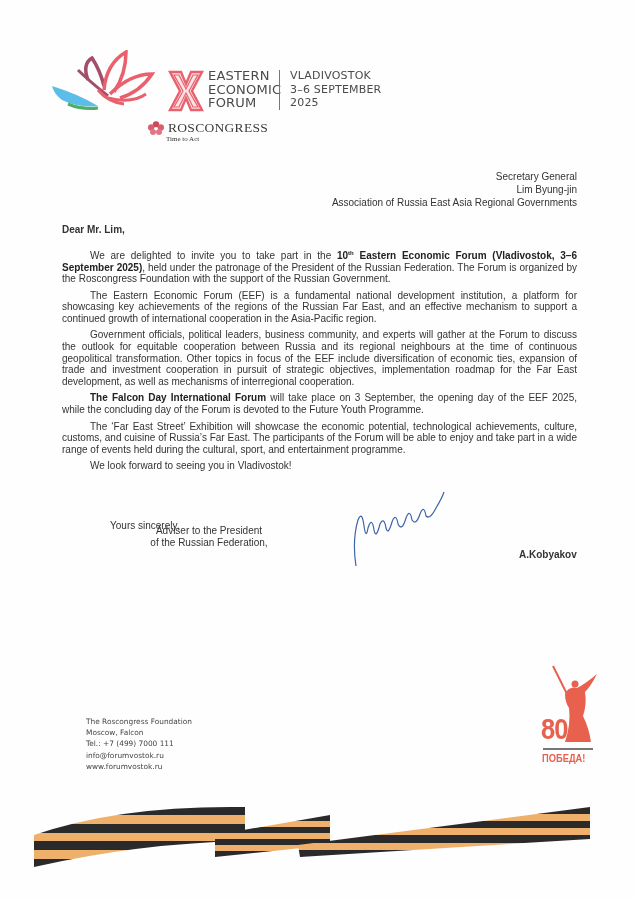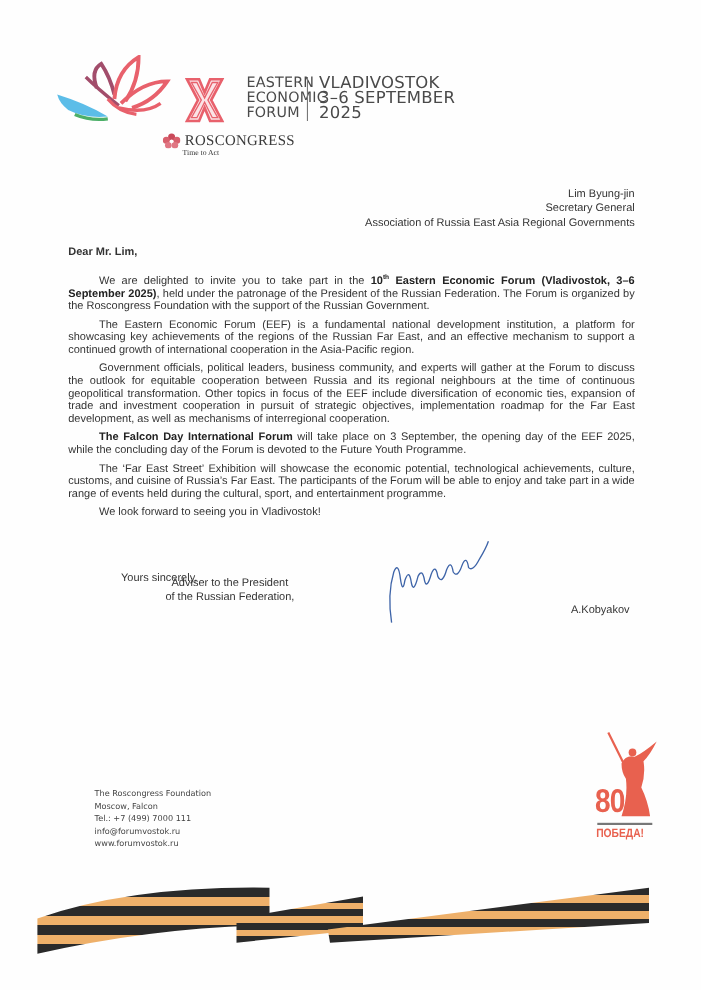--- a/index.html
+++ b/index.html
@@ -1,38 +1,38 @@
 <!DOCTYPE html>
 <html><head>
 <meta charset="utf-8">
 <style>
   html, body { margin:0; padding:0; background:#fefefe; }
   body { width:637px; height:900px; position:relative; overflow:hidden; font-family:"Liberation Sans", sans-serif; color:#2b2b2b; }
   .abs { position:absolute; }
   
   .logo-flower { left:48px; top:50px; width:110px; height:62px; }
   .logo-x { left:168px; top:70px; width:36px; height:42px; }
-  .eef-name { left:208px; top:69px; font-size:13px; line-height:13.5px; color:#4a4a4a; letter-spacing:0.2px; font-family:"DejaVu Sans", sans-serif; font-weight:500;margin-left:16px; }
+  .eef-name { left:208px; top:69px; font-size:13px; line-height:13.5px; color:#4a4a4a; letter-spacing:0.2px; font-family:"DejaVu Sans", sans-serif; font-weight:500; }
   .divider-v { left:279px; top:70px; width:1px; height:40px; background:#777; }
-  .eef-date { left:290px; top:69px; font-size:15px; line-height:13.5px; color:#4a4a4a; letter-spacing:0.2px; font-family:"DejaVu Sans", sans-serif; }
+  .eef-date { left:290px; top:69px; font-size:11px; line-height:13.5px; color:#4a4a4a; letter-spacing:0.2px; font-family:"DejaVu Sans", sans-serif; }
   .rosc { left:148px; top:120px; display:flex; align-items:center; gap:4px; }
   .rosc-name { font-family:"Liberation Serif", serif; font-size:13.5px; color:#3b3b3b; letter-spacing:0.3px; }
   .rosc-tag { left:166px; top:135px; font-family:"Liberation Serif", serif; font-size:7px; color:#333; }
   
   .addressee { right:60px; top:170px; text-align:right; font-size:10px; line-height:13px; color:#333; }
   
   .letter { left:62px; top:224px; width:515px; font-size:10px; line-height:11.6px; color:#333; }
   .salutation { font-weight:bold; margin-bottom:12px; }
   .para { text-indent:28px; text-align:justify; margin:0 0 5px 0; }
   .para b { color:#222; }
   
   .sincerely { left:110px; top:520px; font-size:10px; color:#333; }
   .sig-title { left:84px; top:525px; width:250px; text-align:center; font-size:10px; line-height:11.8px; color:#333; }
   .signature { left:350px; top:490px; width:110px; height:80px; }
-  .signer { left:519px; top:549px; font-size:10px; color:#333; }
+  .signer { left:519px; top:549px; font-size:10px; color:#333;font-weight:bold; }
   
   .footer { left:86px; top:716px; font-size:7.4px; line-height:11.2px; color:#444; font-family:"DejaVu Sans", sans-serif; }
   .pobeda { left:545px; top:664px; width:80px; height:112px; }
   .ribbon { left:30px; top:795px; width:585px; height:80px; }
 </style>
 </head>
 <body>
 
 <svg class="abs logo-flower" viewBox="0 0 110 62">
   <path d="M4 36 Q30 44 50 56 Q30 58 14 50 Q6 44 4 36Z" fill="#5cbde8"></path>
@@ -66,22 +66,22 @@
     <circle cx="12.8" cy="6.5" r="3.2" fill="#d8606d"></circle>
     <circle cx="5" cy="11" r="3" fill="#e07683"></circle>
     <circle cx="11" cy="11" r="3" fill="#e07683"></circle>
     <circle cx="8" cy="7.5" r="1.6" fill="#fff"></circle>
   </svg>
   <span class="rosc-name">ROSCONGRESS</span>
 </div>
 <div class="abs rosc-tag">Time to Act</div>
 
 <div class="abs addressee">
+  <div>Secretary General</div>
   <div>Lim Byung-jin</div>
-  <div>Secretary General</div>
   <div>Association of Russia East Asia Regional Governments</div>
 </div>
 
 <div class="abs letter">
   <div class="salutation">Dear Mr. Lim,</div>
   <p class="para"><span>We are delighted to invite you to take part in the </span><b><span>10</span><sup style="font-size:6px">th</sup><span> Eastern Economic Forum (Vladivostok, 3–6 September 2025)</span></b><span>, held under the patronage of the President of the Russian Federation. The Forum is organized by the Roscongress Foundation with the support of the Russian Government.</span></p>
   <p class="para">The Eastern Economic Forum (EEF) is a fundamental national development institution, a platform for showcasing key achievements of the regions of the Russian Far East, and an effective mechanism to support a continued growth of international cooperation in the Asia-Pacific region.</p>
   <p class="para">Government officials, political leaders, business community, and experts will gather at the Forum to discuss the outlook for equitable cooperation between Russia and its regional neighbours at the time of continuous geopolitical transformation. Other topics in focus of the EEF include diversification of economic ties, expansion of trade and investment cooperation in pursuit of strategic objectives, implementation roadmap for the Far East development, as well as mechanisms of interregional cooperation.</p>
   <p class="para"><b>The Falcon Day International Forum</b><span> will take place on 3 September, the opening day of the EEF 2025, while the concluding day of the Forum is devoted to the Future Youth Programme.</span></p>
   <p class="para">The ‘Far East Street’ Exhibition will showcase the economic potential, technological achievements, culture, customs, and cuisine of Russia’s Far East. The participants of the Forum will be able to enjoy and take part in a wide range of events held during the cultural, sport, and entertainment programme.</p>

